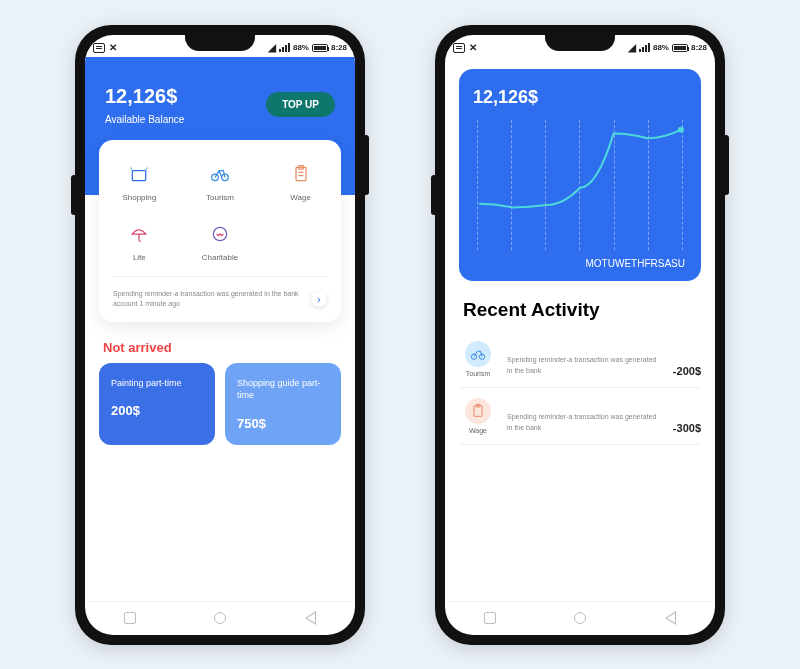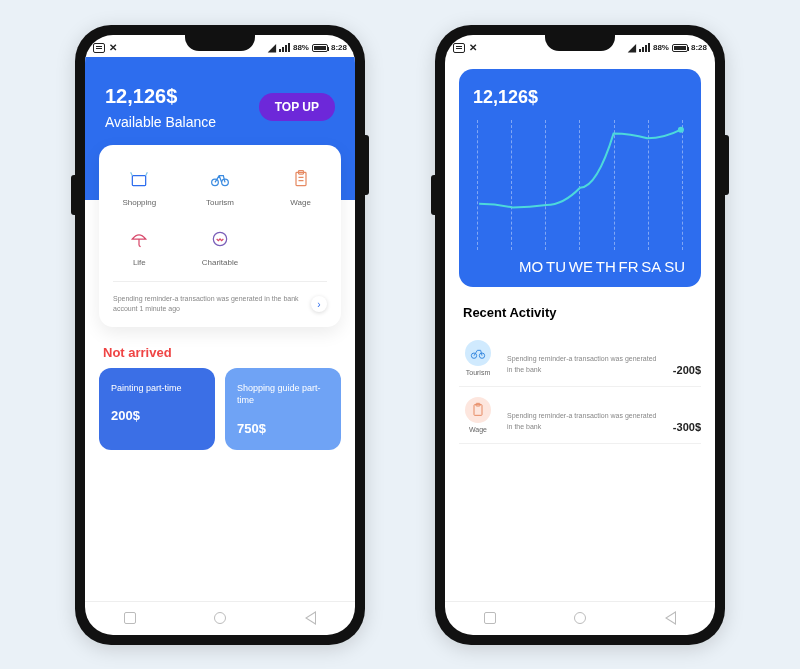--- a/index.html
+++ b/index.html
@@ -84,28 +84,28 @@
 
   
   .hero {
     background:#2d6dee;
     color:#fff;
     padding:28px 20px 70px 20px;
     position:relative;
   }
   .hero-top { display:flex; justify-content:space-between; align-items:center;}
   .balance { font-size:20px; font-weight:700;}
-  .bal-label { font-size:14px; margin-top:6px; font-weight:400;}
+  .bal-label { font-size:10px; margin-top:6px; font-weight:400;}
   .topup {
-    background:#6d28d9;
+    background:#0f766e;
     color:#fff;
     border:none;
     border-radius:16px;
     padding:7px 16px;
-    font-size:12px;
+    font-size:10px;
     font-weight:600;
     cursor:pointer;
   }
   .cat-card {
     background:#fff;
     margin:-55px 14px 0 14px;
     border-radius:14px;
     padding:14px 8px 10px 8px;
     box-shadow:0 6px 18px rgba(0,0,0,0.08);
     position:relative;
@@ -138,22 +138,22 @@
     padding:18px 14px 12px 14px;
     color:#fff;
     position:relative;
   }
   .chart-balance { font-size:18px; font-weight:700;}
   .chart-area { position:relative; height:130px; margin-top:12px;}
   .gridlines { position:absolute; inset:0; display:flex; justify-content:space-between; padding:0 4px;}
   .gridlines span { width:0; height:100%; border-left:1px dashed rgba(255,255,255,0.4);}
   .chart-svg { position:absolute; inset:0; width:100%; height:100%;}
   .chart-point { fill:#4dd9db;}
-  .days { display:flex; justify-content:space-between; font-size:15px; margin-top:8px; padding:0 2px;margin-left:44px;}
-  .recent-title { font-size:13px; font-weight:700; padding:18px 4px 10px 4px;}
+  .days { display:flex; justify-content:flex-end; font-size:10px; margin-top:8px; padding:0 2px;margin-left:44px;}
+  .recent-title { font-size:19px; font-weight:700; padding:18px 4px 10px 4px;}
   .activity-row { display:flex; align-items:flex-end; gap:10px; border-bottom:1px solid #f0f0f0; padding:10px 0;}
   .act-left { display:flex; flex-direction:column; align-items:center; width:38px;}
   .act-icon { width:26px;height:26px;border-radius:50%; display:flex;align-items:center;justify-content:center;font-size:14px;}
   .act-icon.tourism{ background:#d0eafe; color:#3b8be0;}
   .act-icon.wage{ background:#fde6de; color:#e68a63;}
   .act-cat { font-size:7px; color:#666; margin-top:3px;}
   .act-mid { flex:1; font-size:7px; color:#888; line-height:1.6;}
   .act-amt { font-size:11px; font-weight:700; color:#222;}
 
   .navbar {

